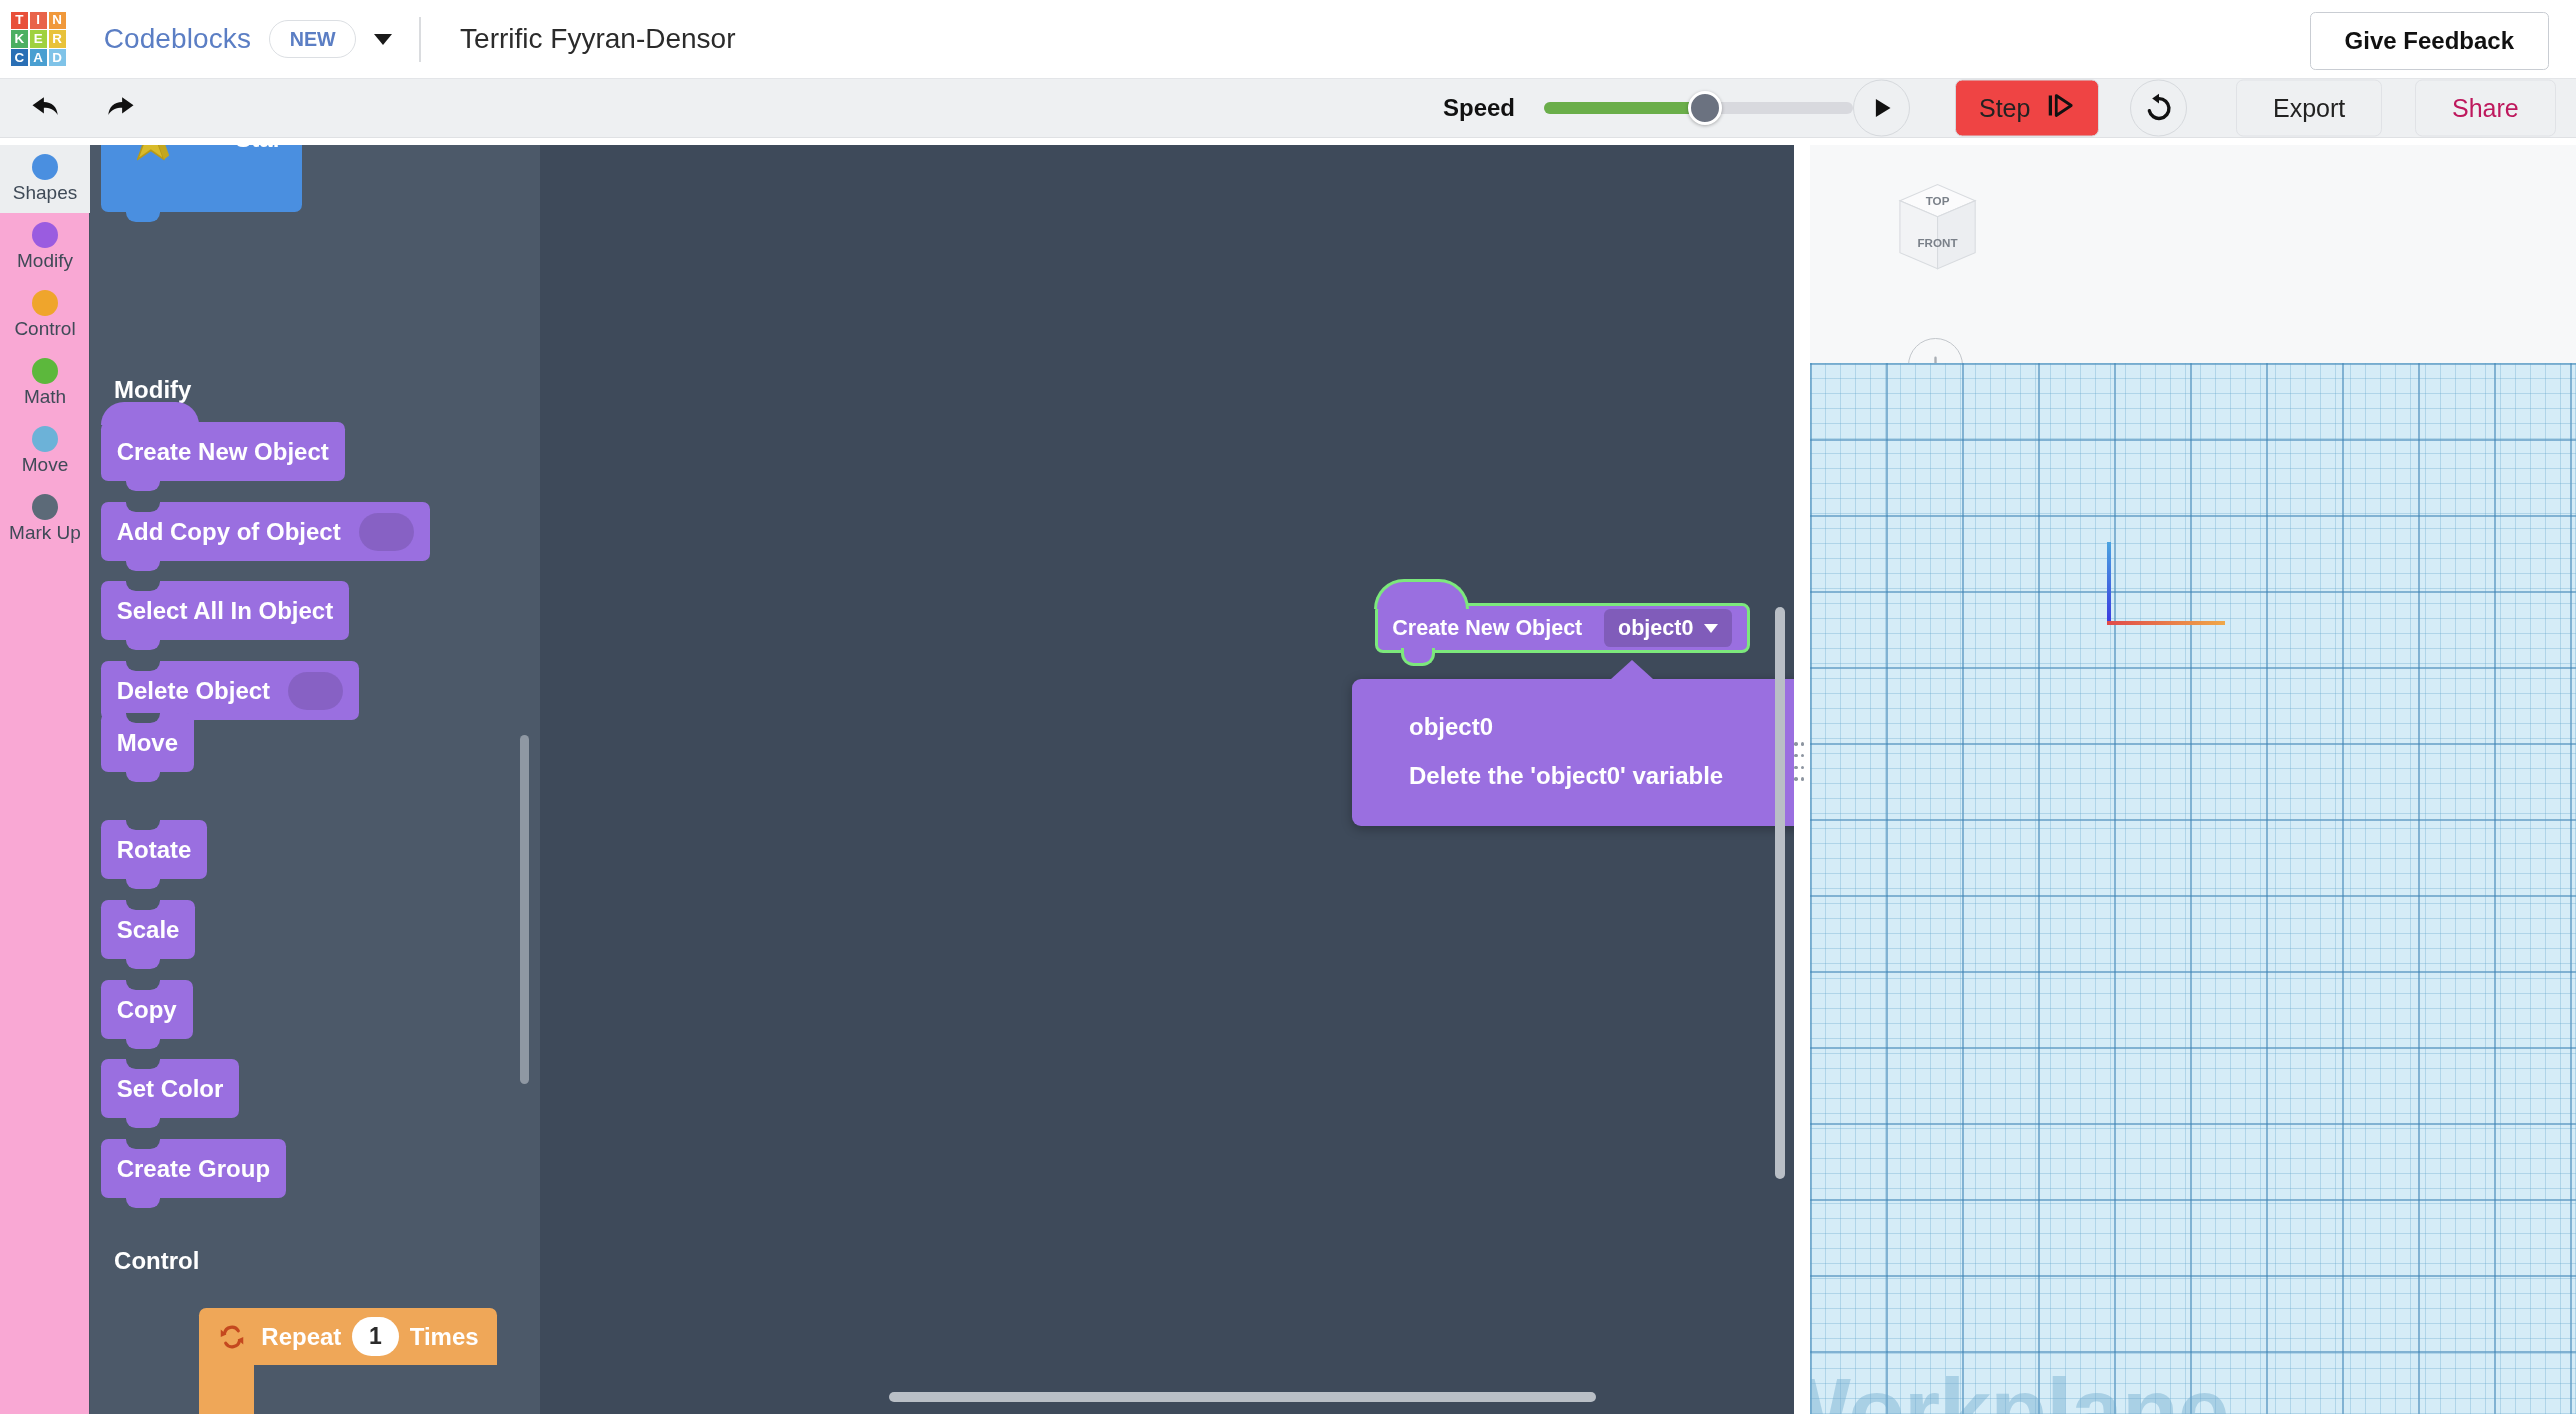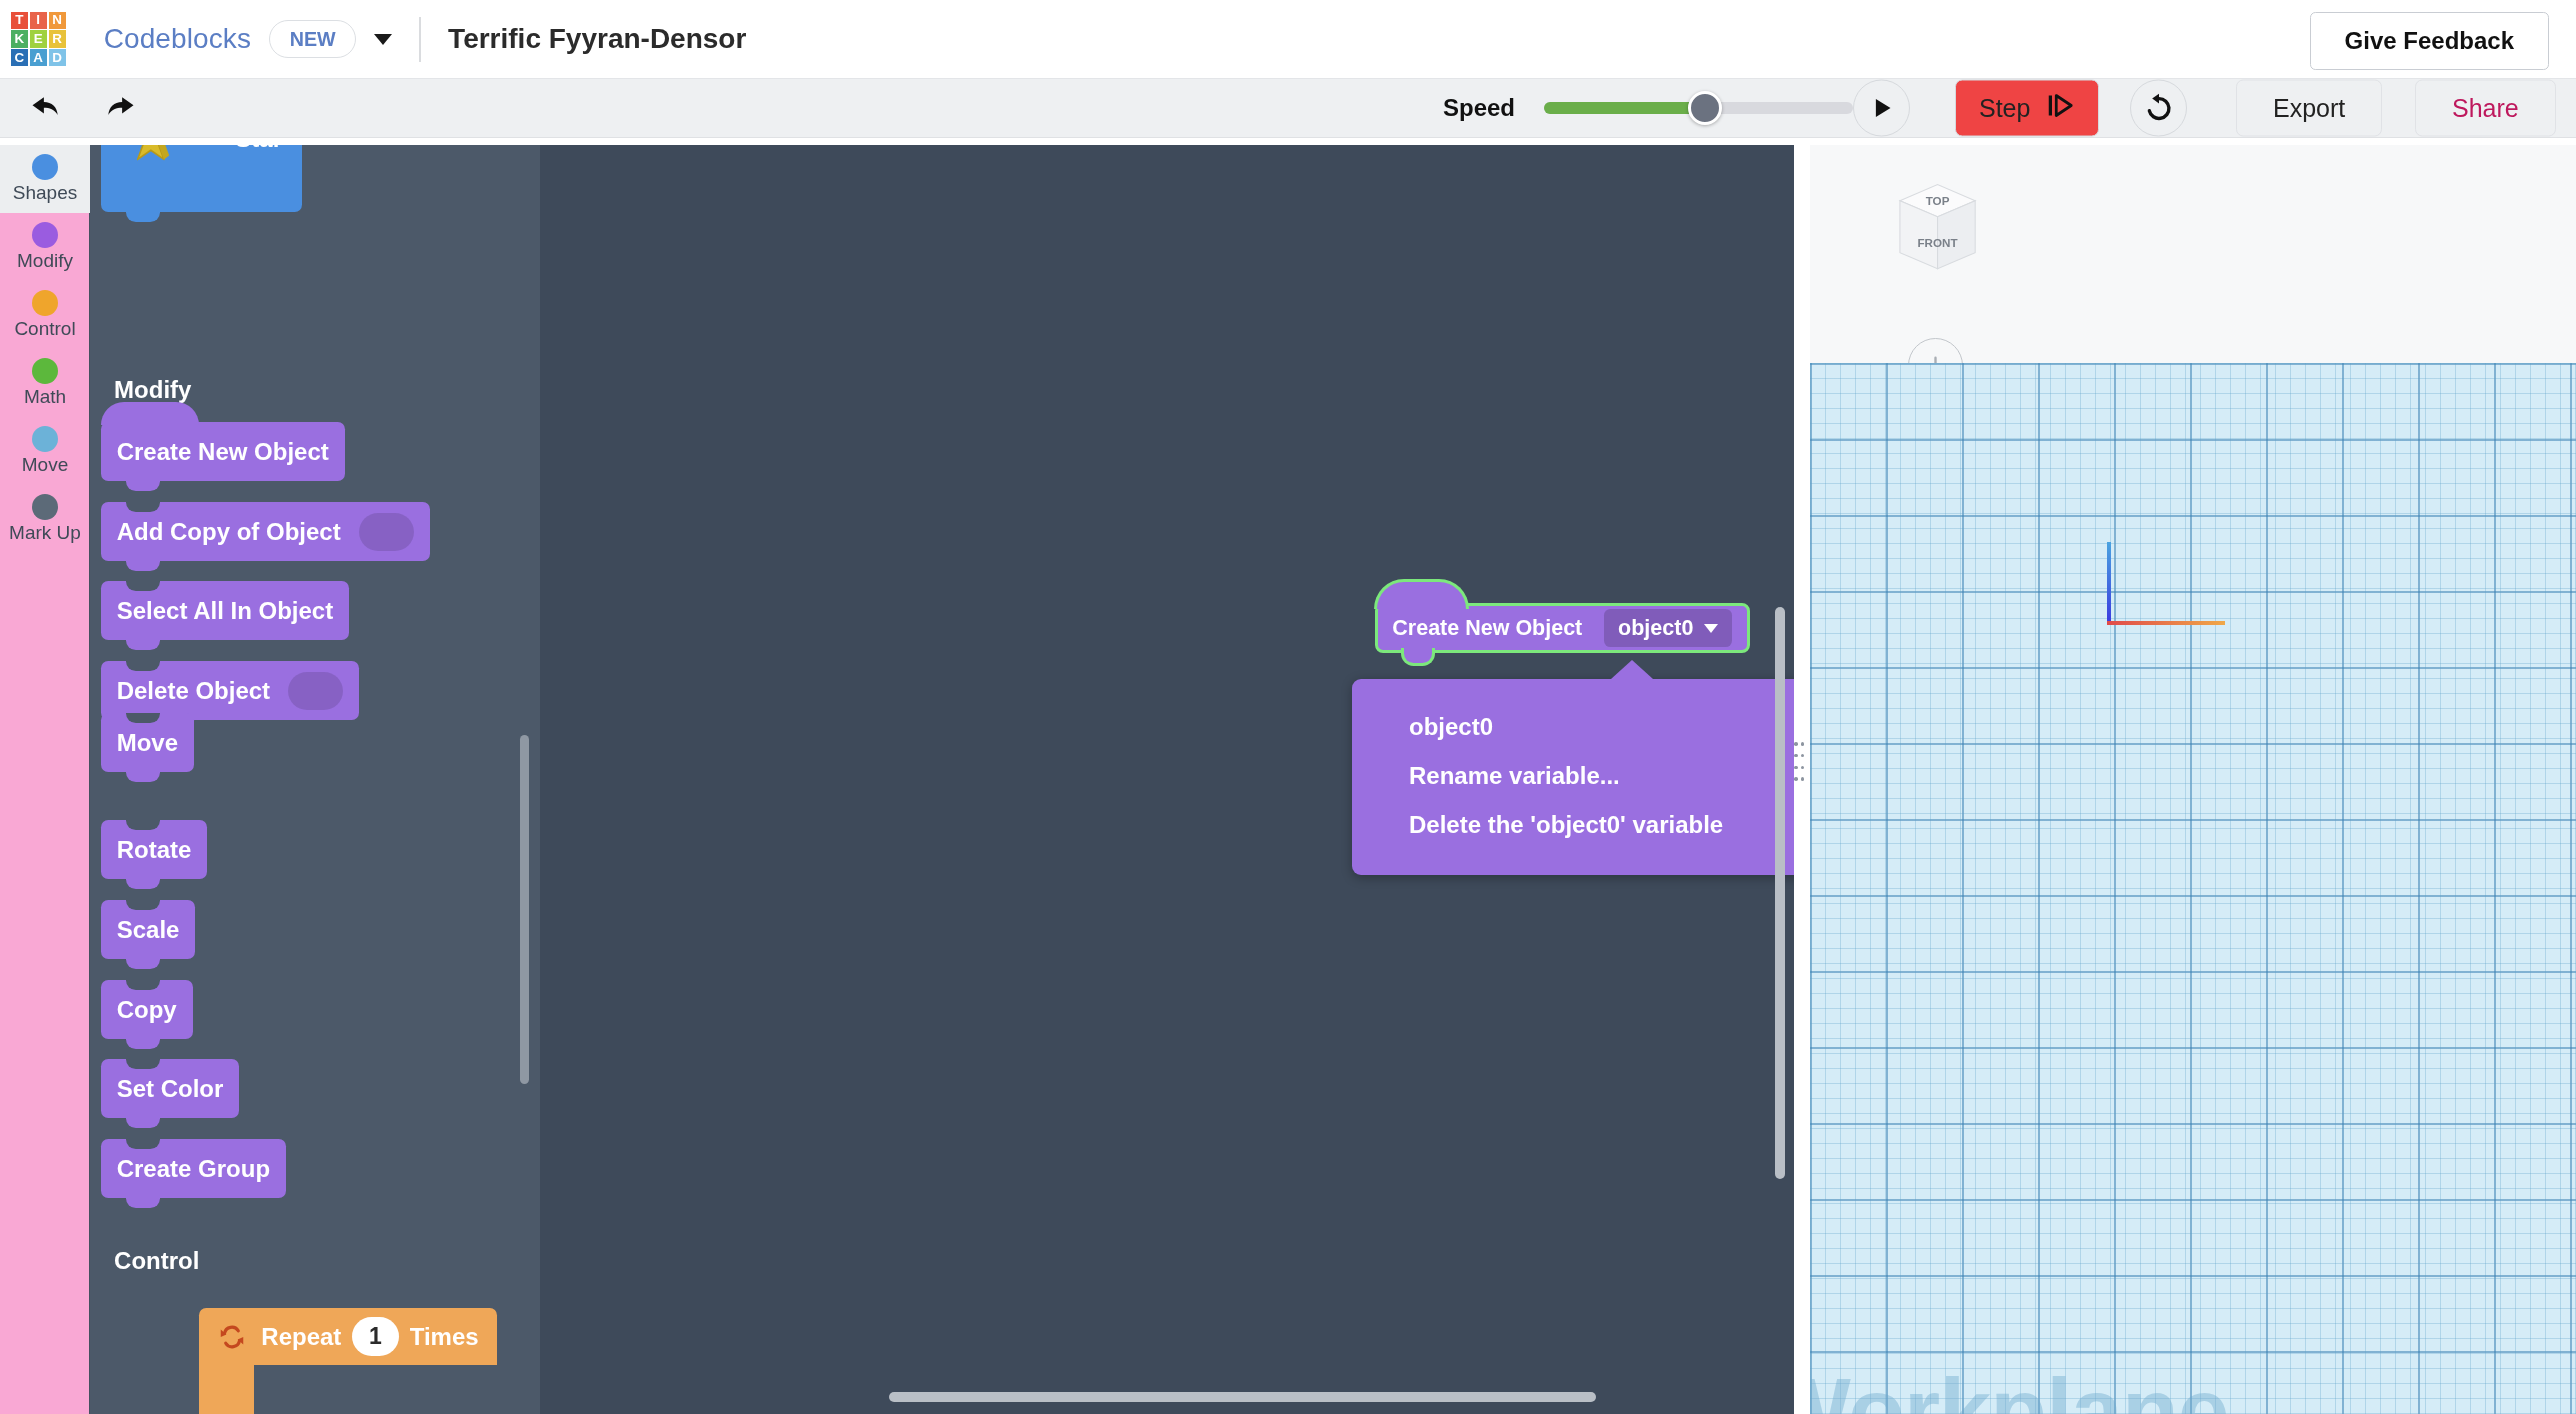--- a/index.html
+++ b/index.html
@@ -53,24 +53,23 @@
     border-left: 9.8px solid transparent;
     border-right: 9.8px solid transparent;
     border-top: 11.6px solid #1a1a1a;
   }
   #title-divider {
     margin-left: 27px;
     width: 1.8px; height: 45px;
     background: #dadcdf;
   }
   #project-title {
-    margin-left: 27px;
+    margin-left: 39px;
     font-size: 28px;
     color: #2b2b2b;
-    font-weight: bold;
   }
   #feedback-btn {
     position: absolute; right: 27px; top: 11.6px;
     padding: 14.3px 34px;
     border: 1.8px solid #c9cdd3;
     border-radius: 5.4px;
     background: #ffffff;
     font-size: 24px;
     font-weight: bold;
     color: #111;
@@ -643,21 +642,20 @@
     <span>Create New Object</span>
     <span id="sel-dropdown">
       <span>object0</span>
       <span class="caret-sm"></span>
     </span>
   </div>
 
   <div id="ctx-menu">
     <div id="ctx-arrow"></div>
   <div class="ctx-item">object0</div>
-      <div class="ctx-item">Rename variable...</div>
       <div class="ctx-item">Delete the 'object0' variable</div>
     </div>
 
   <div id="ws-vscroll"></div>
   <div id="ws-hscroll"></div>
 
 </div>
 
 <div id="drag-handle">
   <span class="dh-dot"></span>

